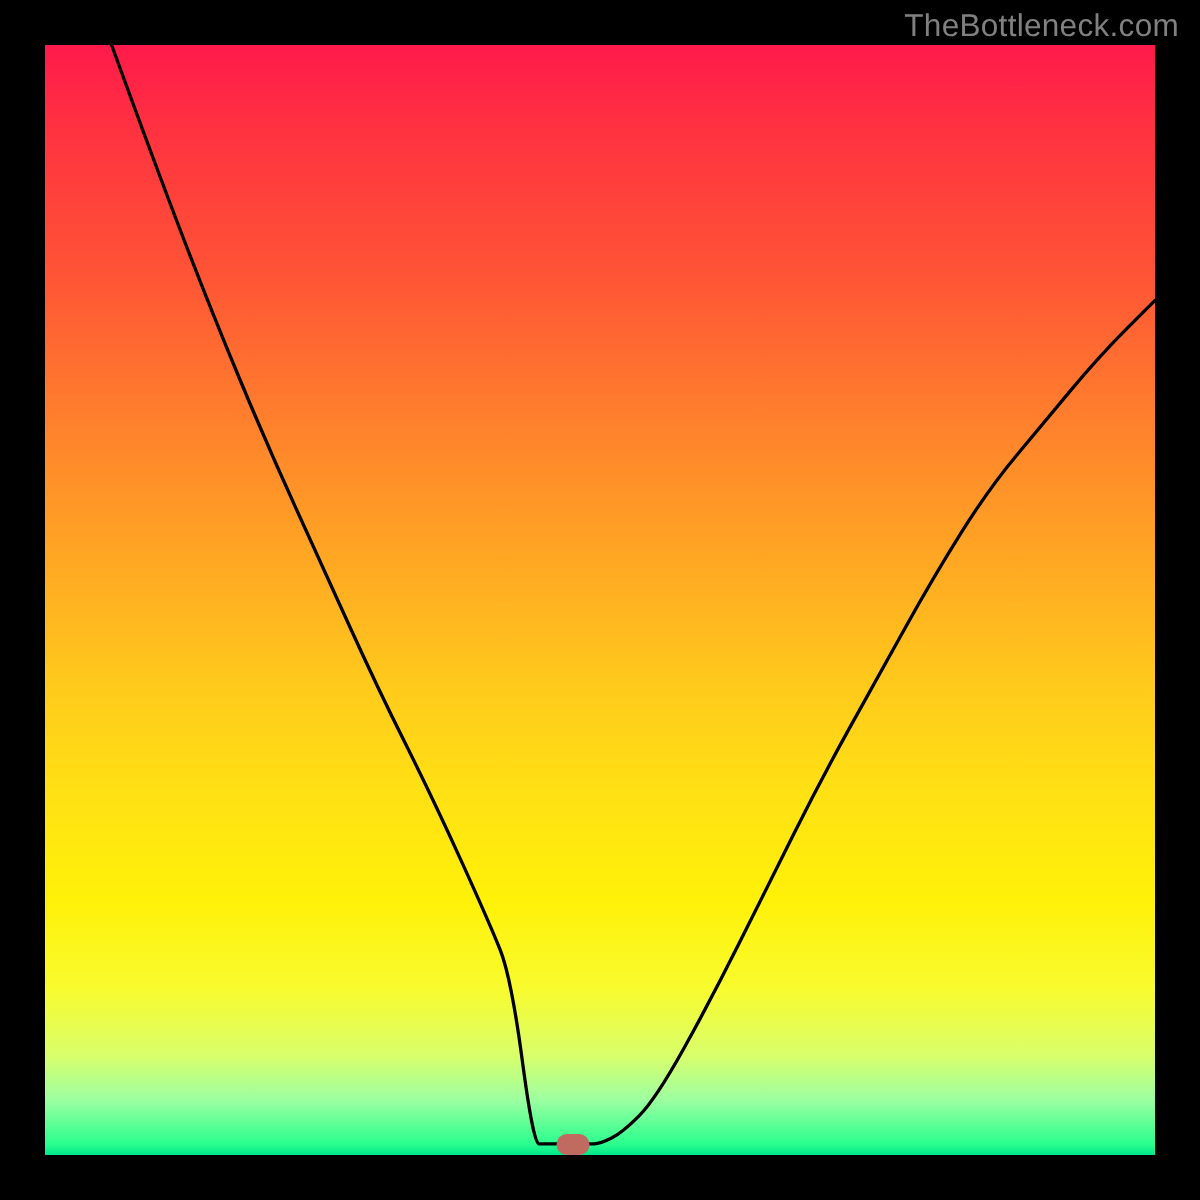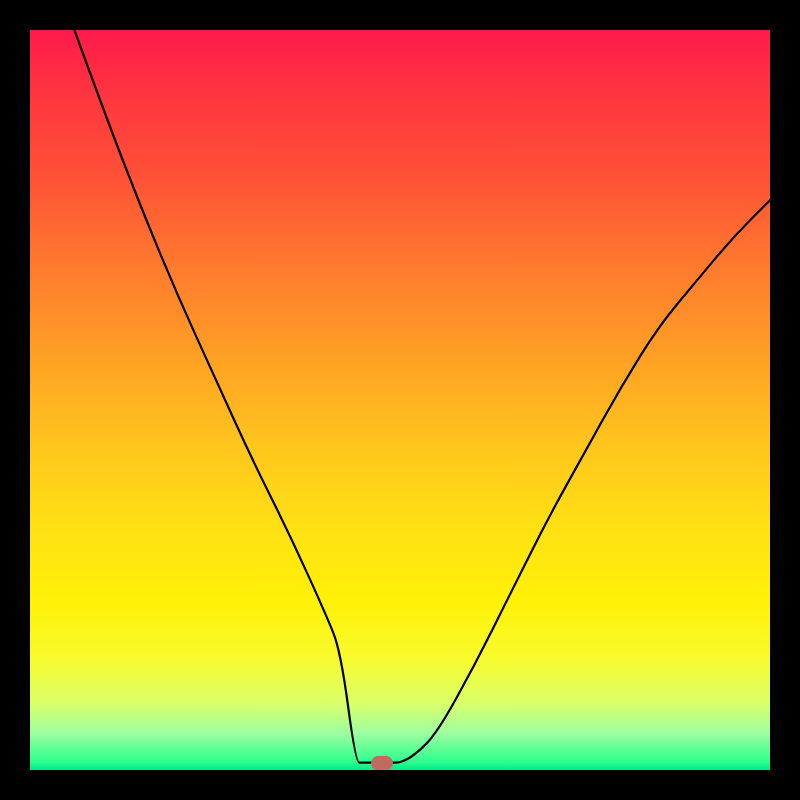--- a/index.html
+++ b/index.html
@@ -81,14 +81,15 @@
   <div class="plot-area">
 
     <svg class="curve" viewBox="0 0 740 740" preserveAspectRatio="none">
       <path d="M 44.4 0 Q 74 81.39999999999998 92.5 129.5 Q 111 177.60000000000002 129.5 222 Q 148 266.4 166.5 307.09999999999997 Q 185 347.79999999999995 203.5 388.5 Q 222 429.2 240.5 466.2 Q 259 503.2 277.5 543.9 Q 296 584.6 303.4 603.1 Q 310.8 621.6 318.20000000000005 677.1 Q 325.6 732.6 329.3 732.6 Q 333 732.6 336.70000000000005 732.6 Q 340.40000000000003 732.6 344.1 732.6 Q 347.79999999999995 732.6 351.5 732.6 Q 355.2 732.6 358.9 732.6 Q 362.59999999999997 732.6 366.29999999999995 732.6 Q 370 732.6 377.4 728.9000000000001 Q 384.8 725.2 395.90000000000003 714.1 Q 407.00000000000006 703 425.5 669.7 Q 444 636.4 462.5 599.4 Q 481 562.4 499.5 525.4 Q 518 488.4 536.5 455.1 Q 555 421.8 573.5 388.5 Q 592 355.2 610.5 325.6 Q 629 296 647.5 273.79999999999995 Q 666 251.59999999999997 684.5 229.4 Q 703 207.20000000000005 721.5 188.7 L 740 170.19999999999993"></path>
     </svg>
 
     <div class="marker" style="left: 351.5px; top: 732.6px;"></div>
 
   </div>
 
+  <div class="watermark">TheBottleneck.com</div>
 
 </div>
 
 </body></html>

